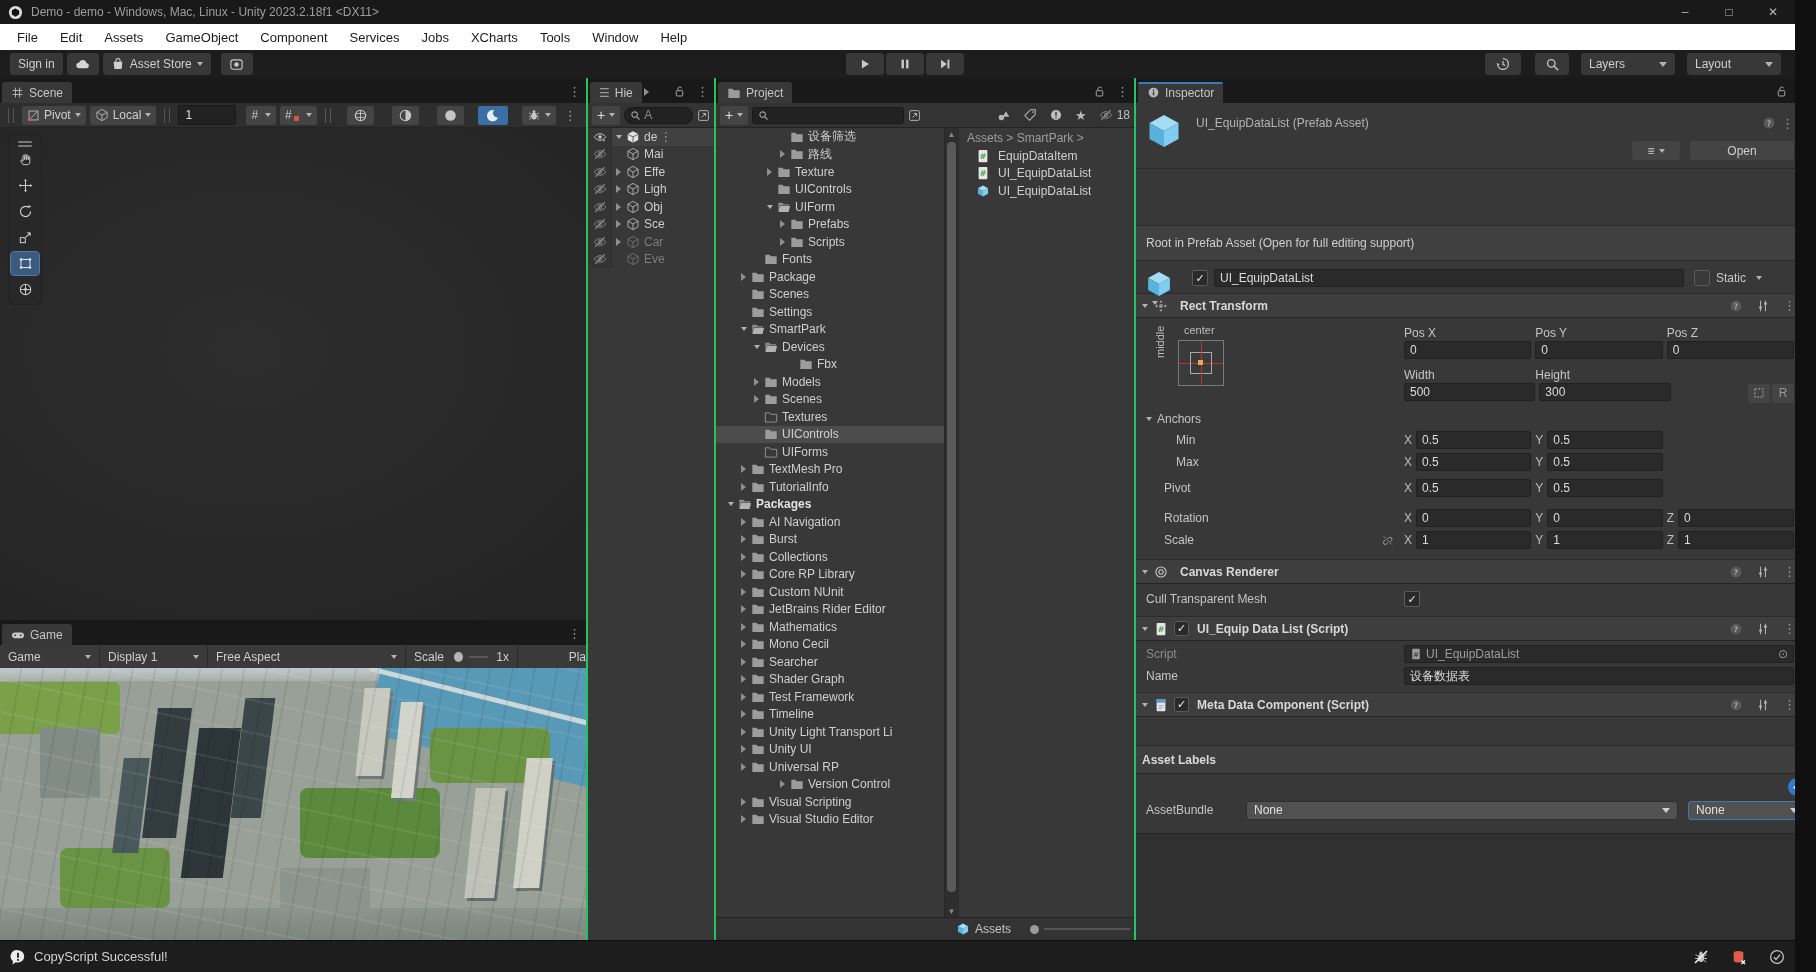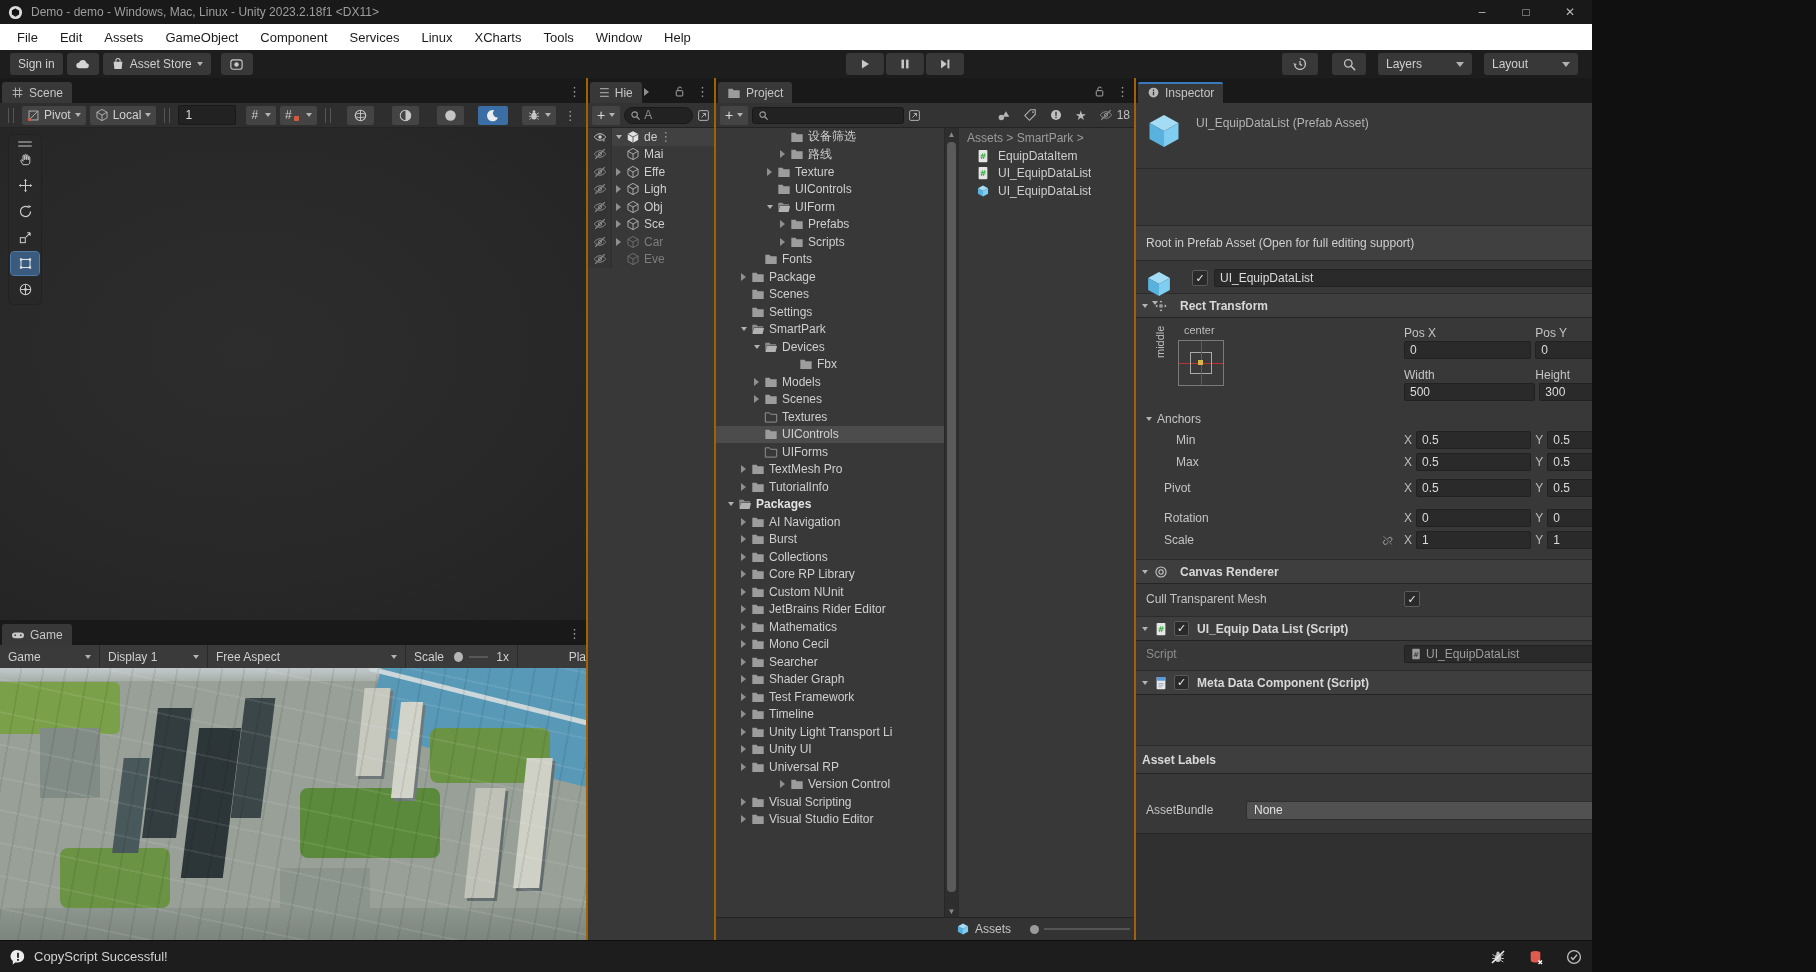--- a/index.html
+++ b/index.html
@@ -1,18 +1,18 @@
 <!DOCTYPE html>
 <html><head>
 <meta charset="utf-8">
 <style>
   html,body{margin:0;padding:0;background:#101010;}
-  #app{position:relative;width:1592px;height:972px;overflow:hidden;
+  #app{position:relative;width:1795px;height:972px;overflow:hidden;
        font-family:"Liberation Sans","DejaVu Sans",sans-serif;font-size:12px;color:#c8c8c8;
-       background:#a16207;user-select:none;}
+       background:#22c55e;user-select:none;}
   .ic{display:inline-flex;align-items:center;justify-content:center;line-height:0;}
   .ic svg{display:block;}
   
   .titlebar{position:absolute;left:0;top:0;width:100%;height:24px;background:#191919;
             display:flex;align-items:center;gap:8px;padding-left:8px;box-sizing:border-box;color:#9e9e9e;}
   .win-controls{margin-left:auto;display:flex;gap:0;color:#b9b9b9;}
   .win-btn{width:44px;height:24px;display:flex;align-items:center;justify-content:center;font-size:12px;}
   
   .menubar{position:absolute;left:0;top:24px;width:100%;height:26px;background:#ffffff;color:#1b1b1b;
            display:flex;align-items:center;padding-left:6px;box-sizing:border-box;font-size:13px;}
@@ -128,21 +128,21 @@
     </div>
   </div>
 
   <div class="menubar">
       <span class="mi">File</span>
       <span class="mi">Edit</span>
       <span class="mi">Assets</span>
       <span class="mi">GameObject</span>
       <span class="mi">Component</span>
       <span class="mi">Services</span>
-      <span class="mi">Linux</span>
+      <span class="mi">Jobs</span>
       <span class="mi">XCharts</span>
       <span class="mi">Tools</span>
       <span class="mi">Window</span>
       <span class="mi">Help</span>
     </div>
 
   <div class="maintoolbar">
     <div class="tgroup" style="left:10px;">
       <div class="tbtn">
           <span>Sign in</span>
@@ -1514,20 +1514,26 @@
           <span class="ic">
               <svg width="12" height="12" viewBox="0 0 16 16" xmlns="http://www.w3.org/2000/svg">
                 <rect x="3" y="1" width="10" height="14" rx="1" fill="#9a9a9a"></rect>
                 <text x="8" y="11.5" font-size="9" font-weight="bold" fill="#444" text-anchor="middle" font-family="DejaVu Sans,sans-serif">#</text>
               </svg>
             </span>
           <span>UI_EquipDataList</span>
           <span style="margin-left:auto;color:#9a9a9a;">⊙</span>
         </div>
       </div>
+      <div class="irow" style="height:20px;margin-top:2px;">
+        <span class="ilabel">Name</span>
+        <div class="fld">
+            <span>设备数据表</span>
+          </div>
+      </div>
 
       <div class="icomp-header" style="margin-top:6px;">
         <i class="tri-d tri-sm"></i>
         <span class="ic">
             <svg width="14" height="14" viewBox="0 0 16 16" xmlns="http://www.w3.org/2000/svg">
               <rect x="3" y="1" width="10" height="14" rx="1" fill="#e8e8e8"></rect>
               <rect x="3" y="1" width="10" height="4.5" rx="1" fill="#5a9bd5"></rect>
               <path d="M5 8.5h6M5 10.5h6M5 12.5h4" stroke="#9aa9b8"></path>
             </svg>
           </span>

